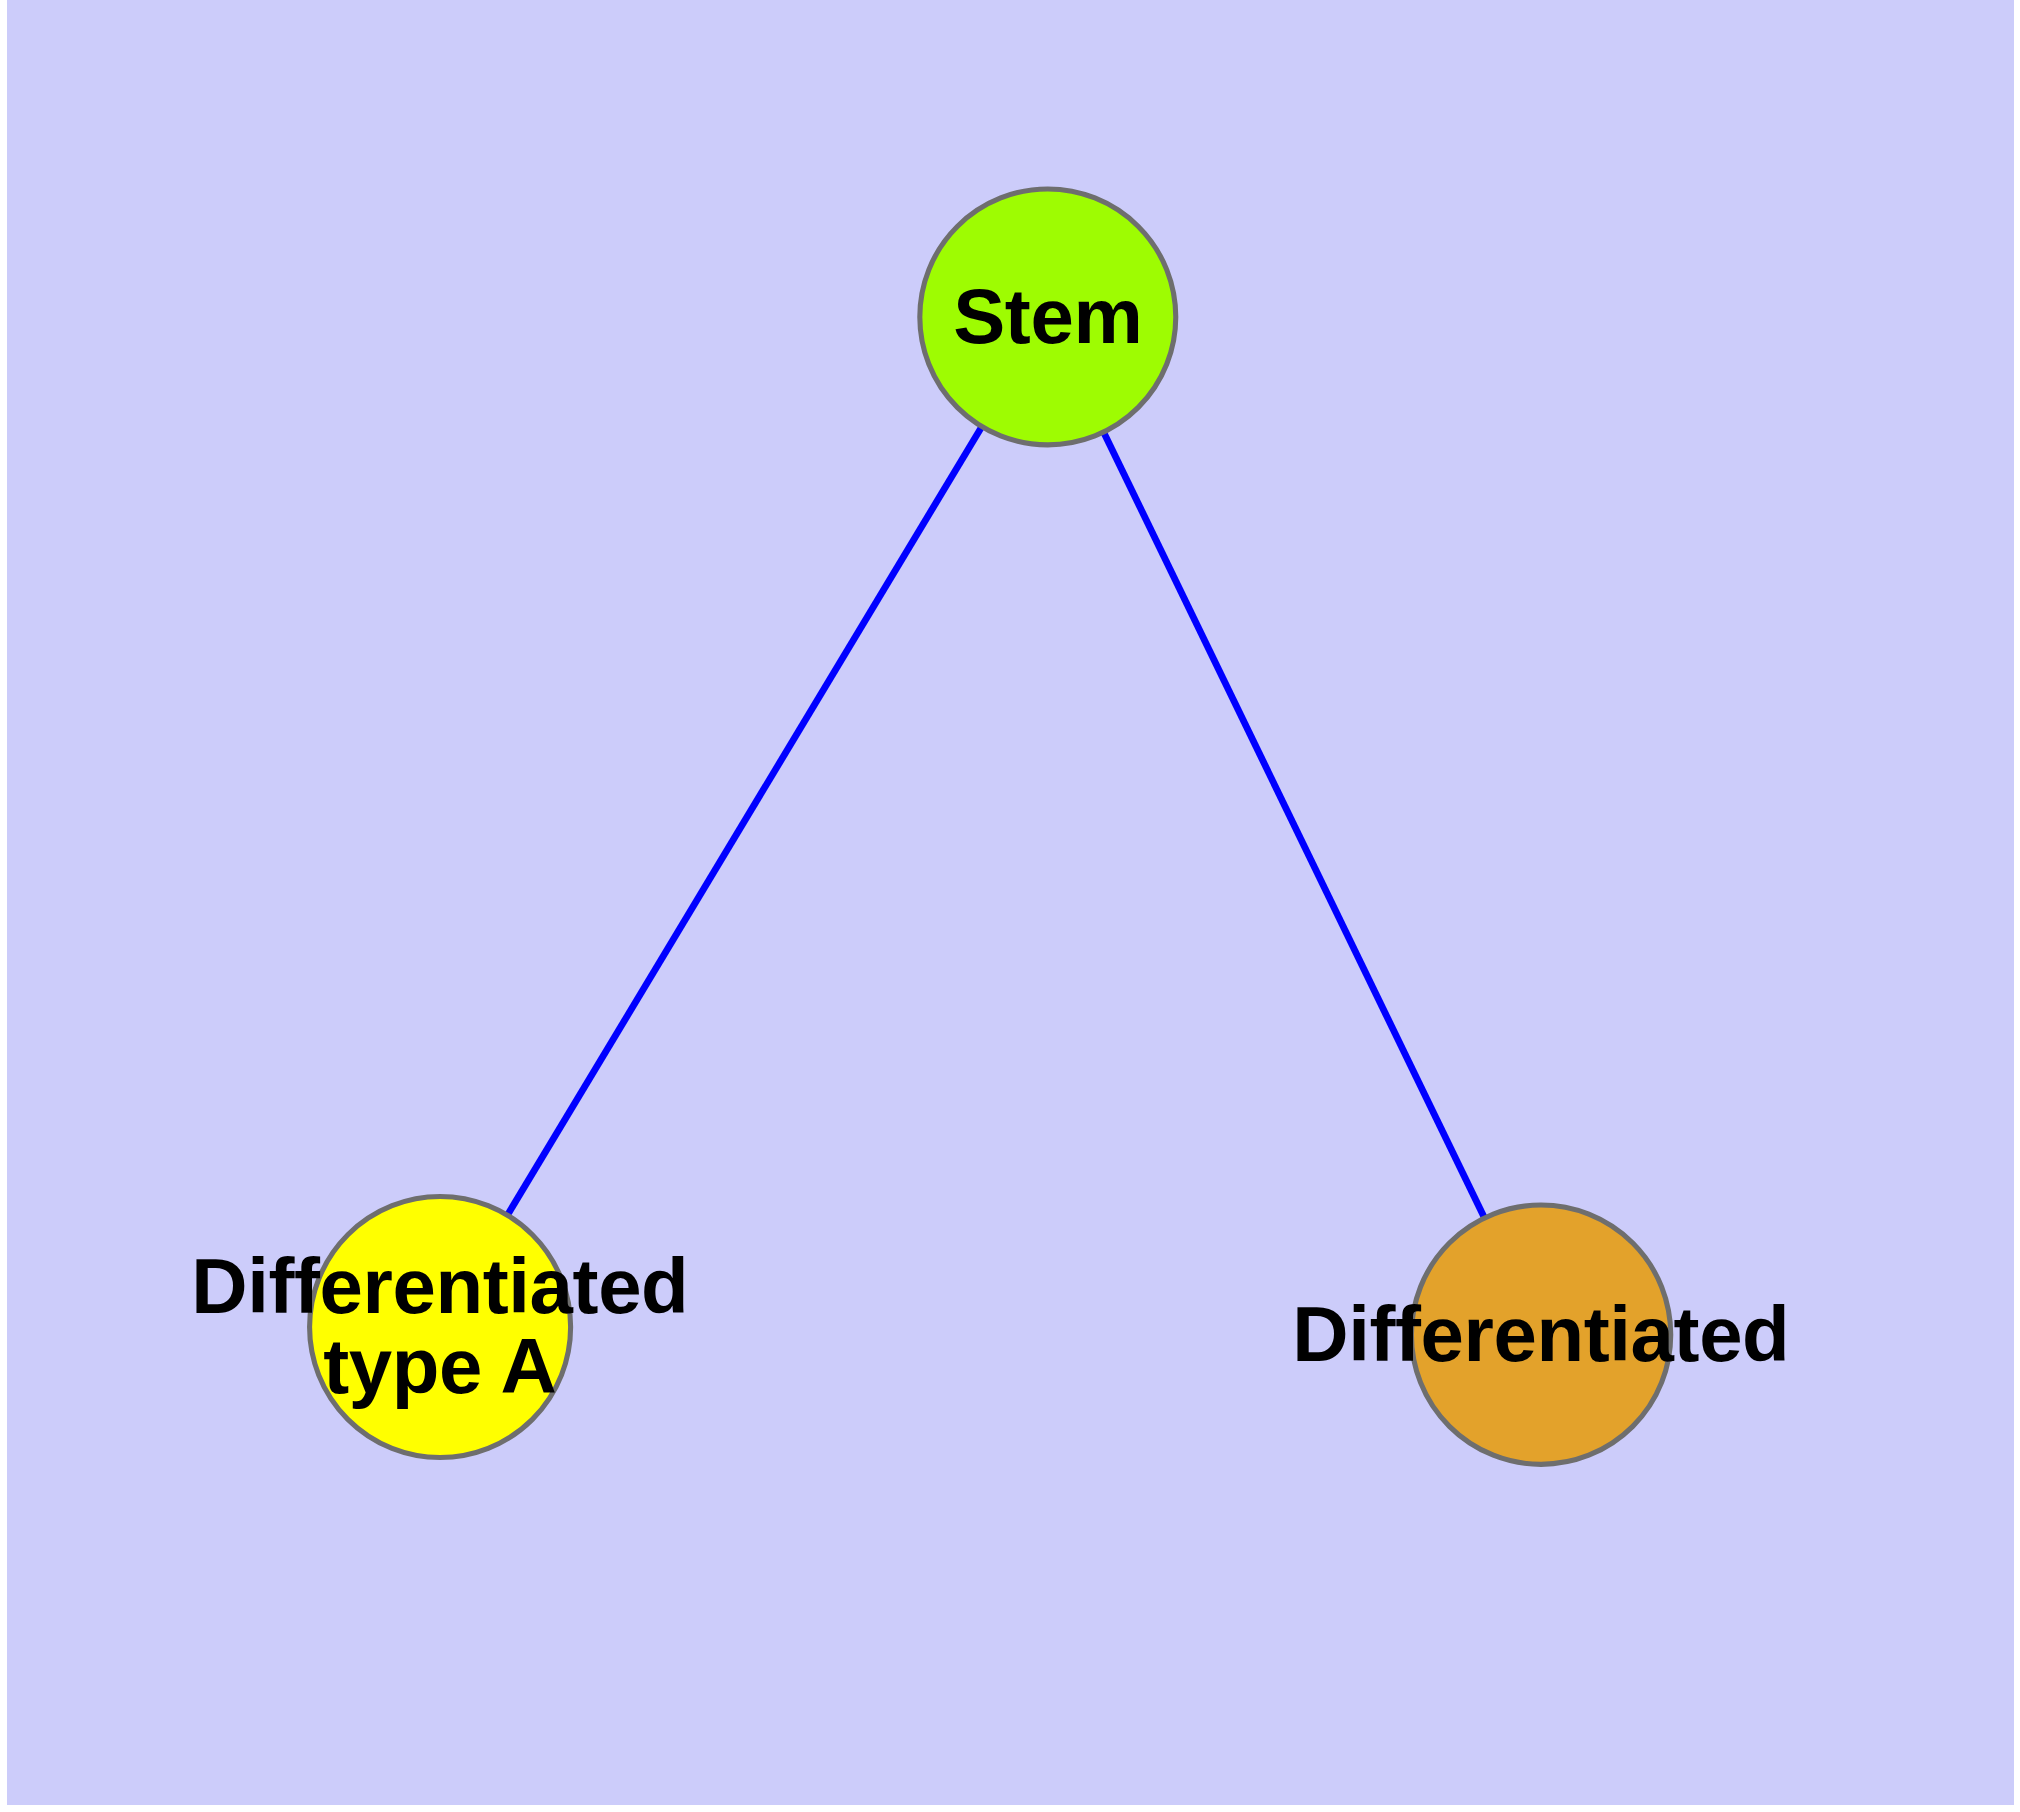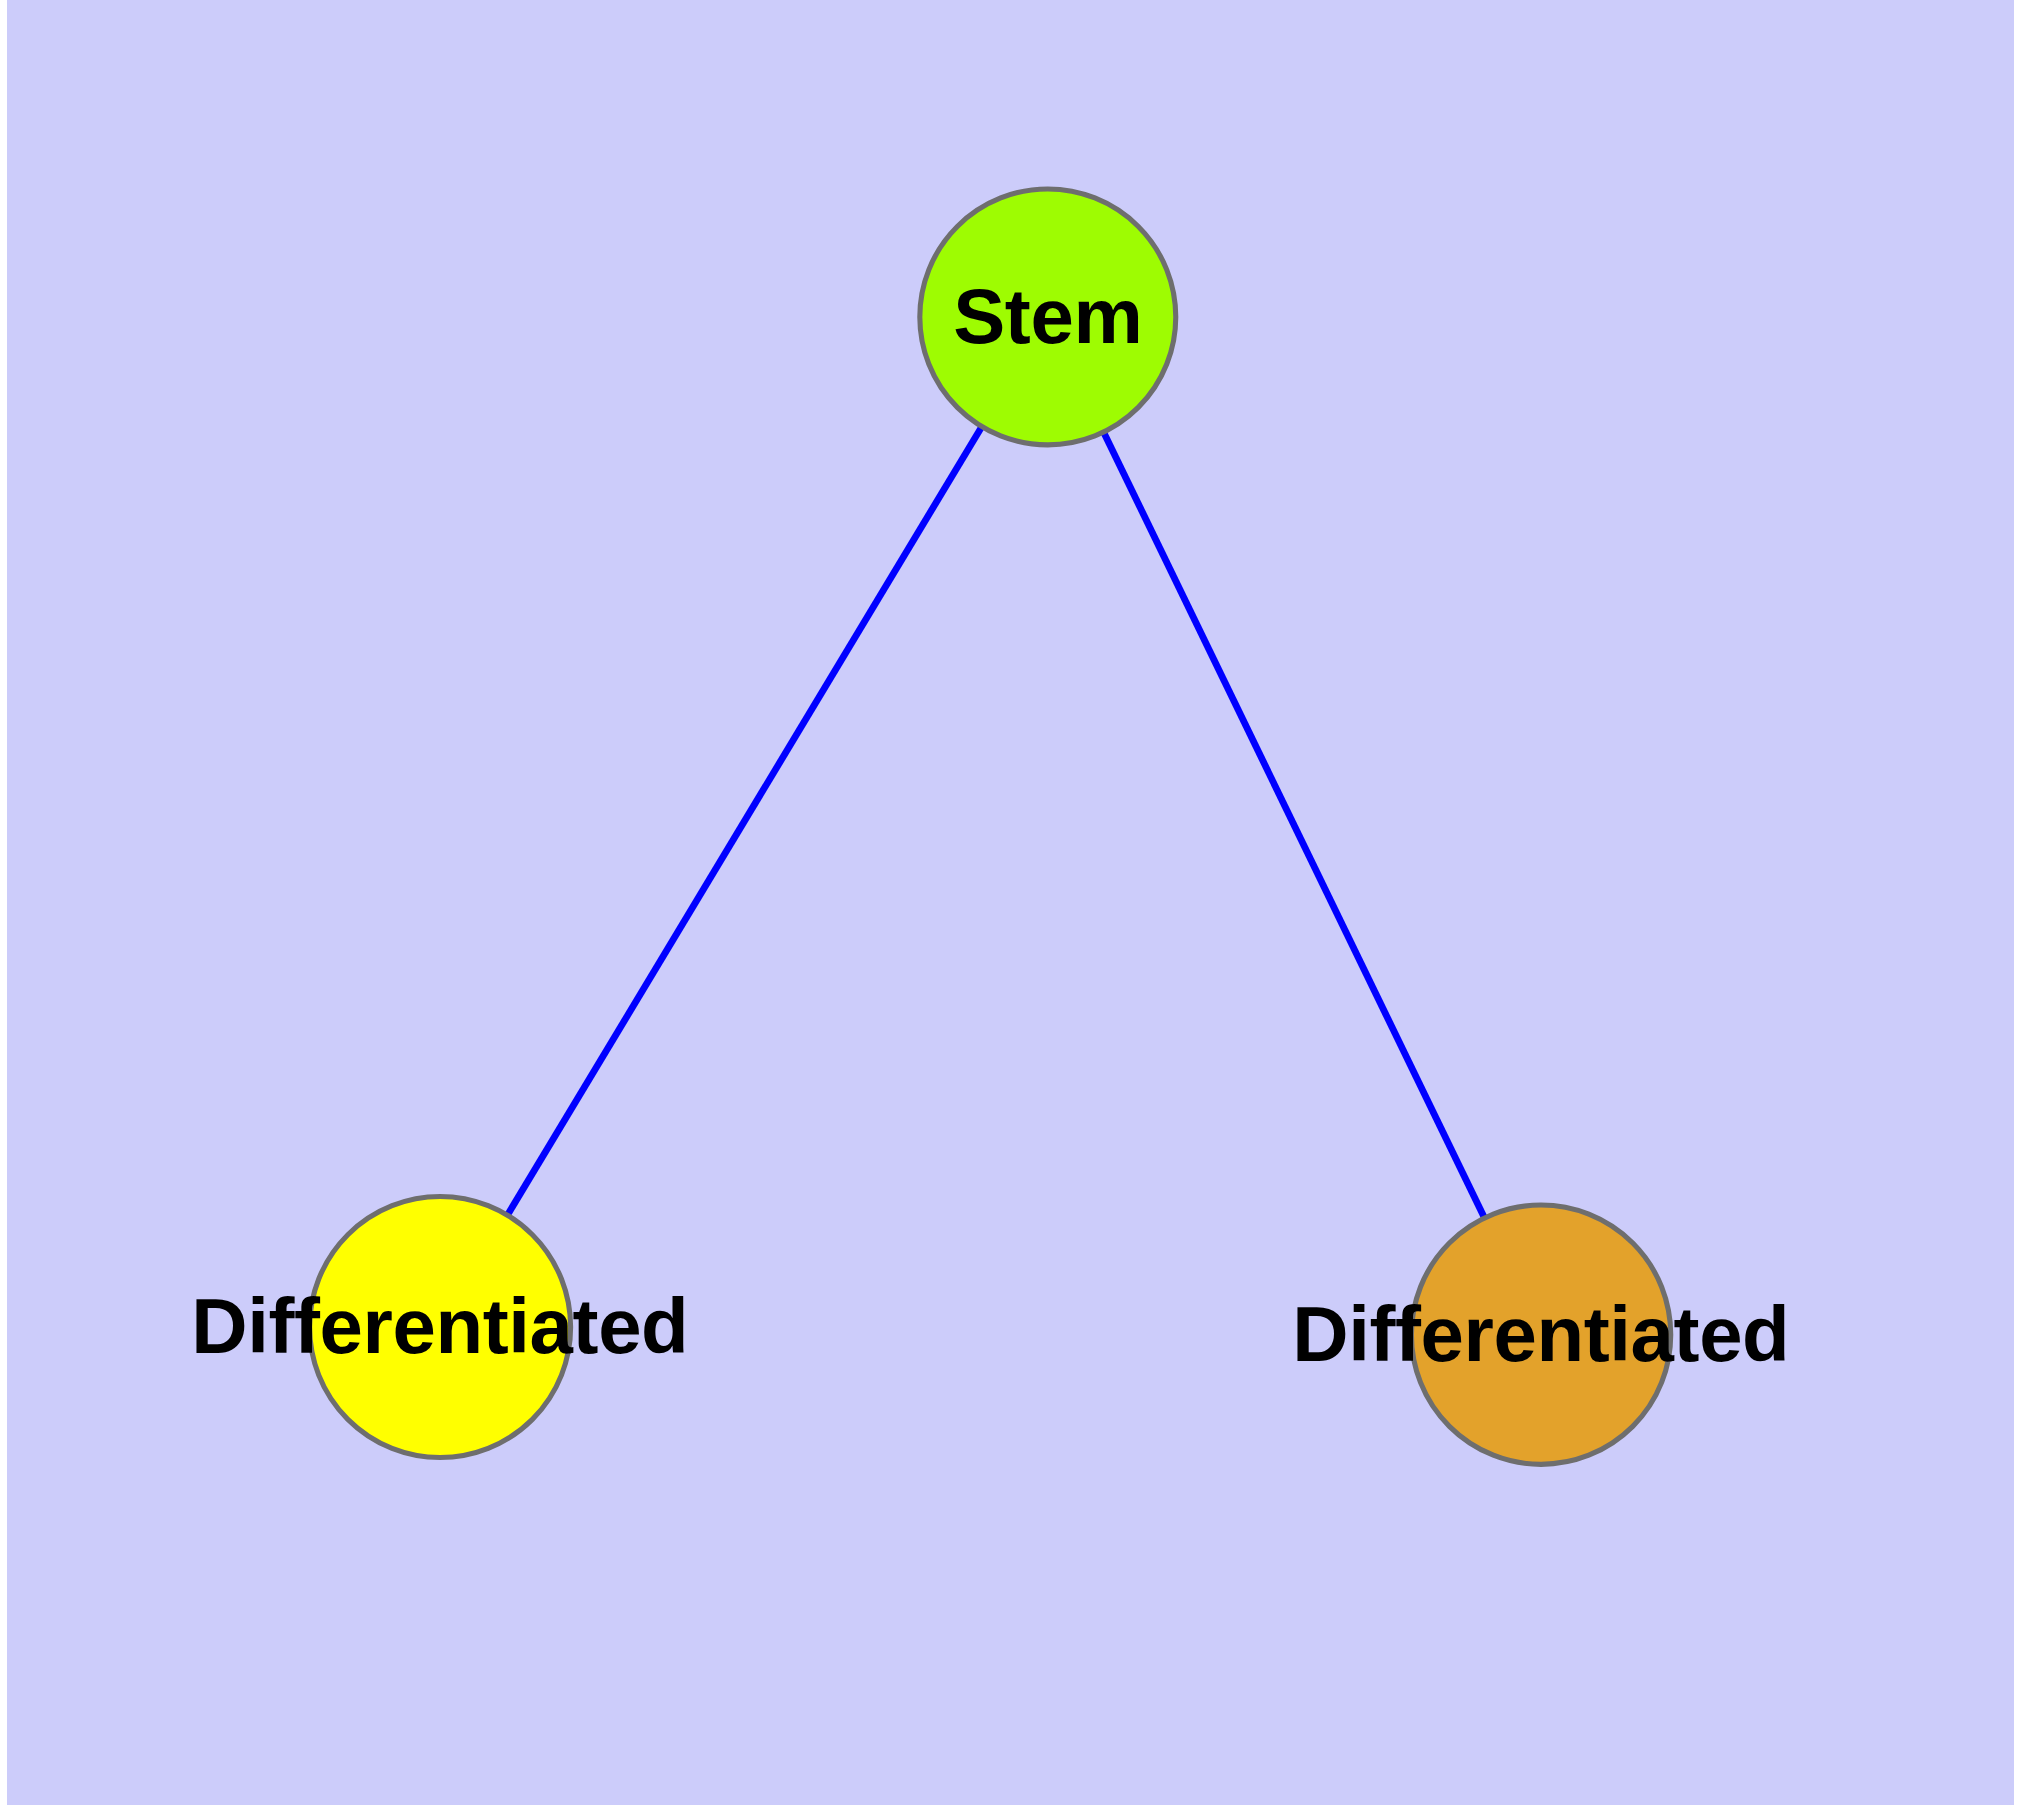--- a/index.html
+++ b/index.html
@@ -68,19 +68,19 @@
         </g>
       <g id="node-layer">
           <circle cx="1228" cy="374" r="151" fill="#9efc02" stroke="#6e6e6e" stroke-width="6"></circle>
           <circle cx="511" cy="1566" r="154" fill="#ffff00" stroke="#6e6e6e" stroke-width="6"></circle>
           <circle cx="1810" cy="1575" r="153" fill="#e3a22b" stroke="#6e6e6e" stroke-width="6"></circle>
         </g>
     </svg>
 
     <div id="label-layer">
         <div class="node-label" style="left: 1041px; top: 317px; font-size: 78px; color: rgb(0, 0, 0);"><div>Stem</div></div>
-        <div class="node-label" style="left: 433px; top: 1327px; font-size: 78px; color: rgb(0, 0, 0);"><div>Differentiated</div></div>
+        <div class="node-label" style="left: 433px; top: 1327px; font-size: 78px; color: rgb(0, 0, 0);"><div>Differentiated</div><div>type A</div></div>
         <div class="node-label" style="left: 1534px; top: 1335px; font-size: 78px; color: rgb(0, 0, 0);"><div>Differentiated</div></div>
       </div>
 
   </div>
 </div>
 
 
 </body></html>

